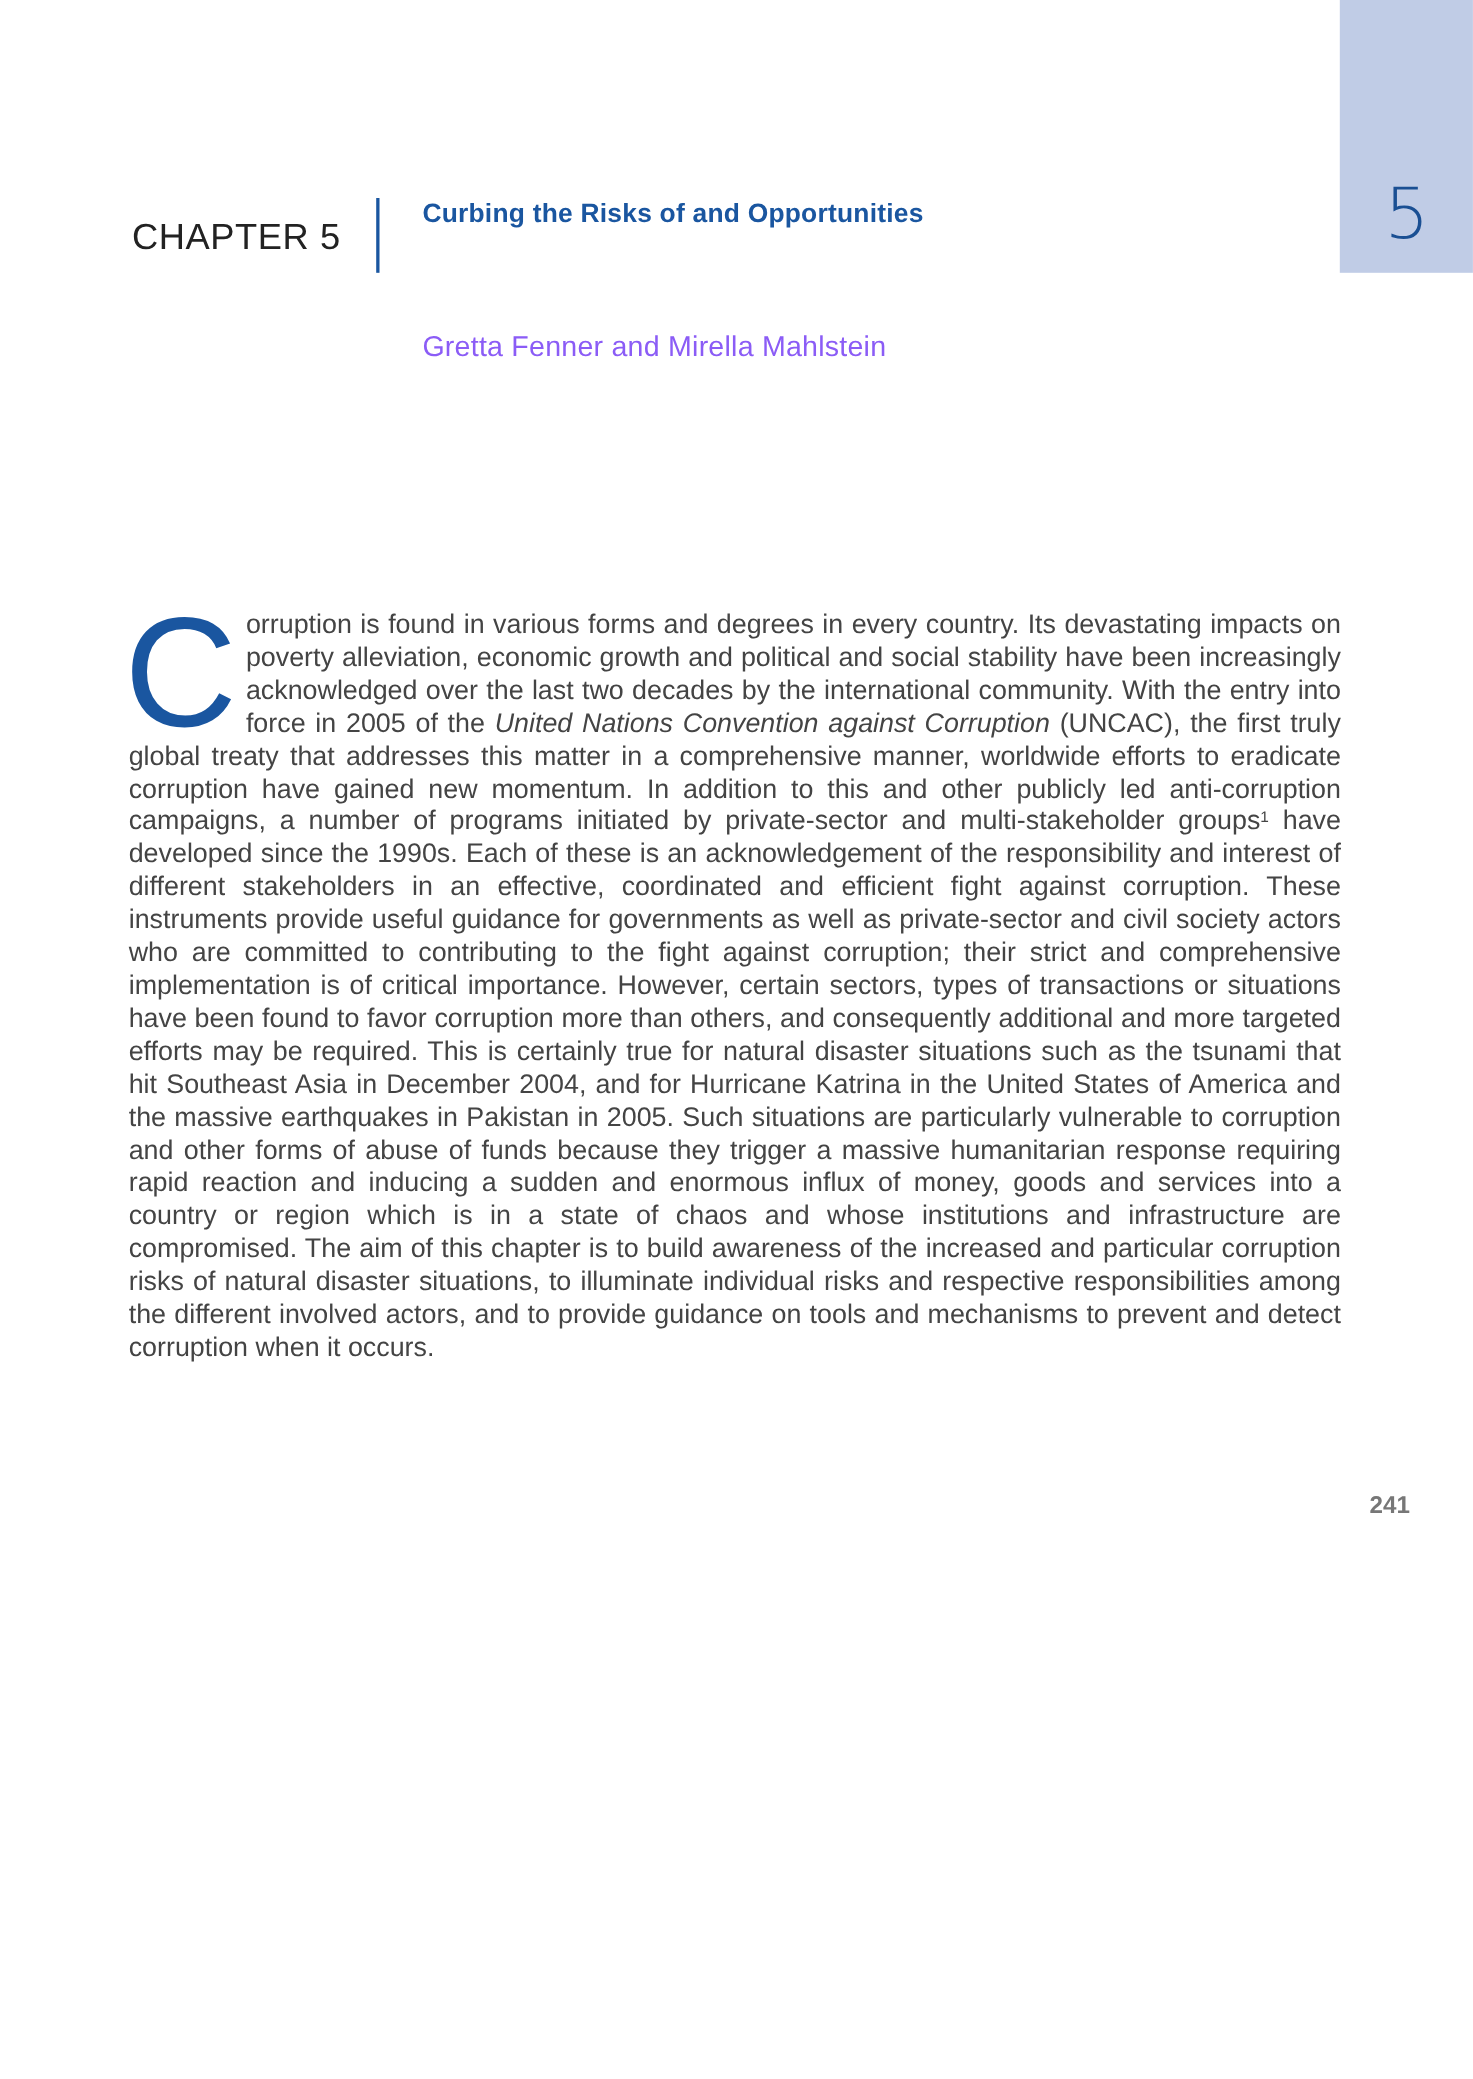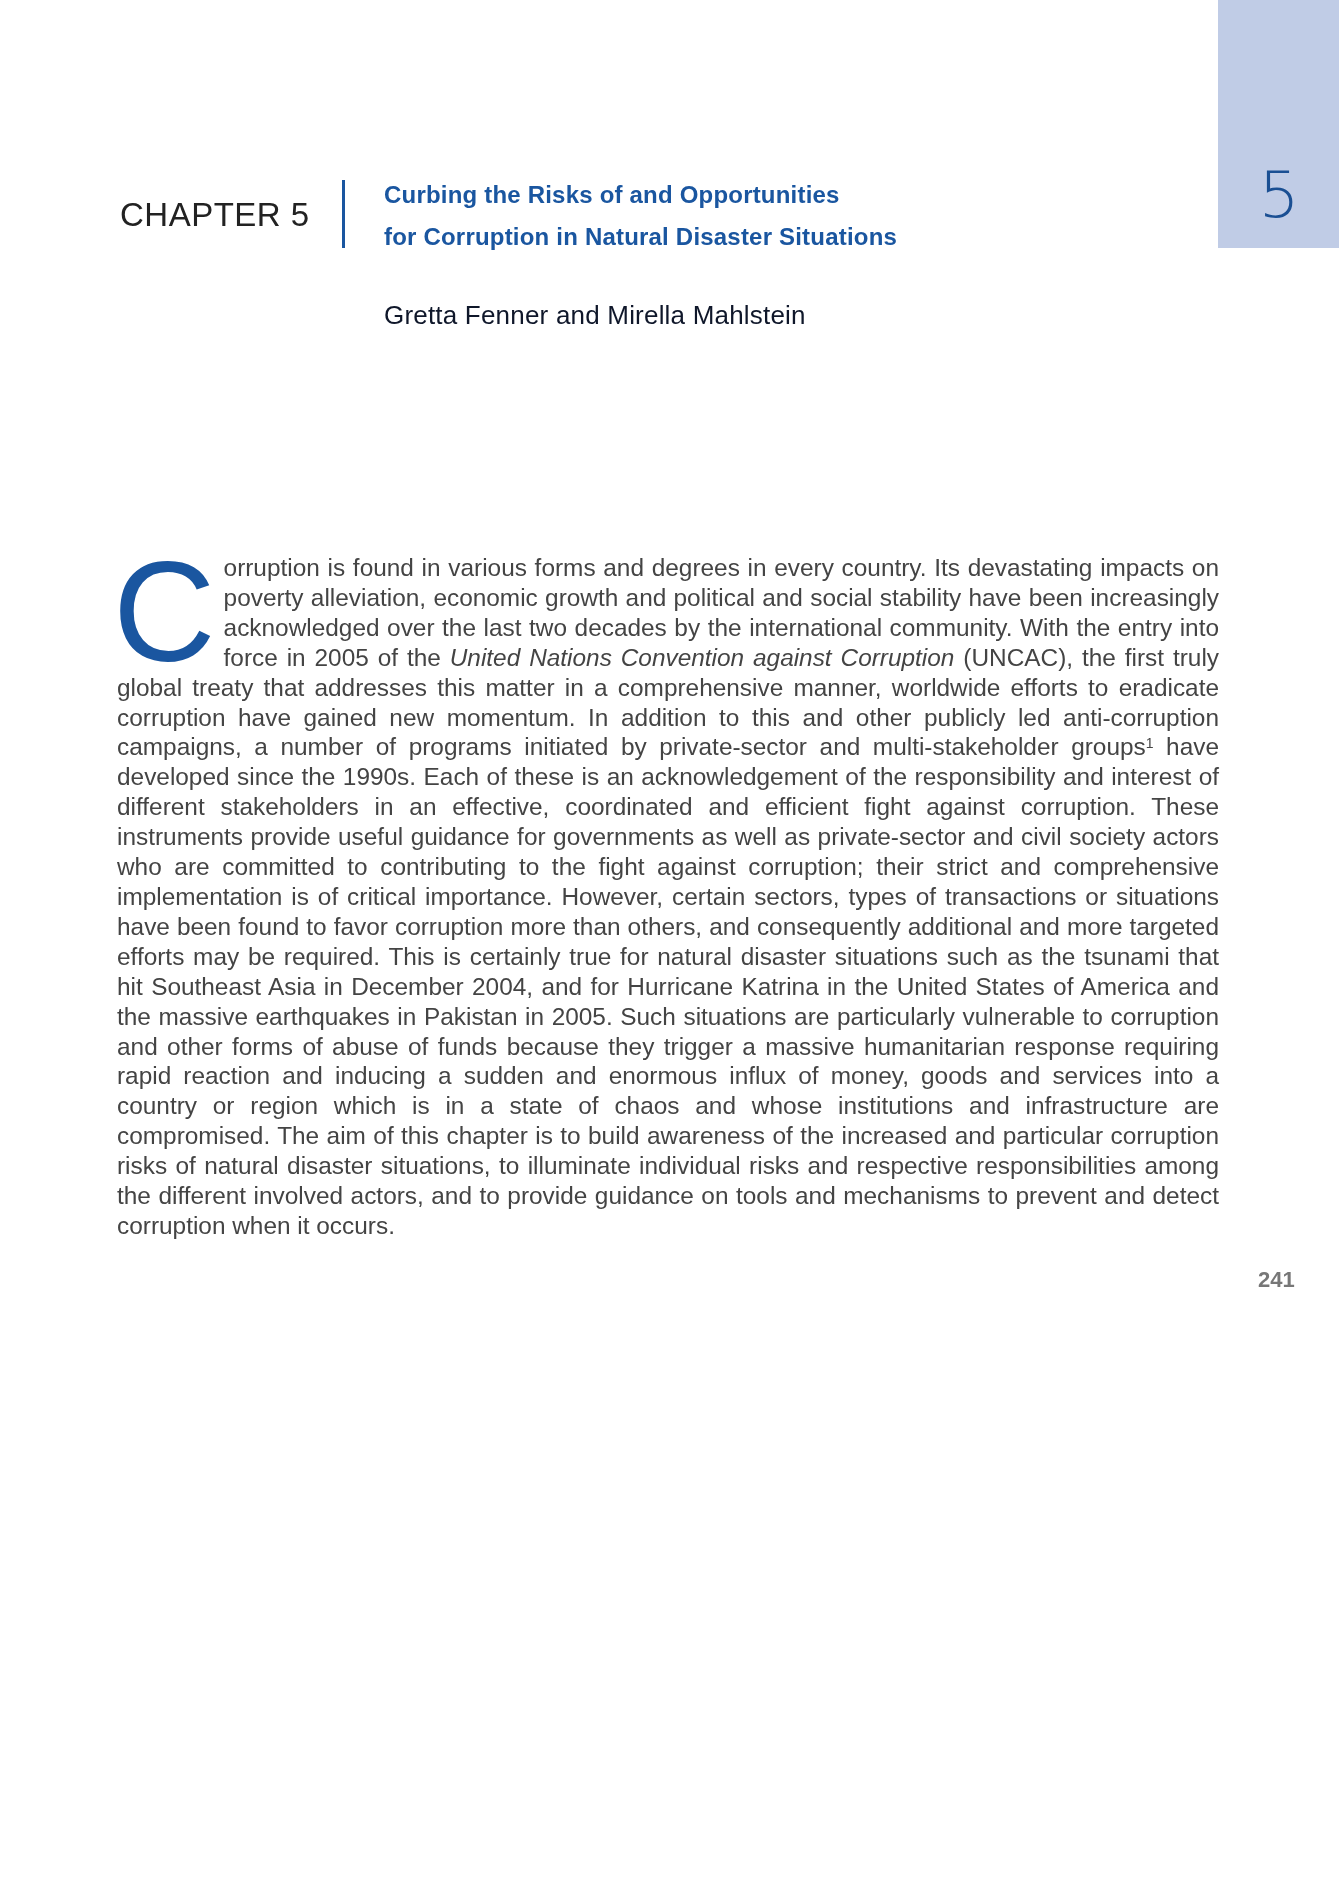--- a/index.html
+++ b/index.html
@@ -3,37 +3,36 @@
   <meta charset="utf-8">
   <style>
     html, body { margin: 0; padding: 0; background: #ffffff; }
     body { width: 1339px; height: 1890px; position: relative; overflow: hidden; font-family: "Liberation Sans", sans-serif; }
     .chapter-tab { position: absolute; left: 1218px; top: 0; width: 121px; height: 248px; background: #c0cce6; }
     .chapter-tab-number { position: absolute; left: 0; right: 0; top: 160px; text-align: center; font-family: "DejaVu Sans", sans-serif; font-weight: 200; font-size: 64px; line-height: 70px; color: #1a4f93; letter-spacing: -1px; }
     .chapter-label { position: absolute; left: 120px; top: 196px; font-size: 33px; color: #222; letter-spacing: 0.5px; }
     .heading-rule { position: absolute; left: 342px; top: 180px; width: 3px; height: 68px; background: #1a56a0; }
     .chapter-title { position: absolute; left: 384px; top: 174px; font-size: 24px; line-height: 42px; color: #1a56a0; font-weight: bold; letter-spacing: 0.2px; }
     .chapter-title span { display: block; }
-    .authors { position: absolute; left: 384px; top: 300px; font-size: 26px; color: #0f172a; letter-spacing: 0.2px; }
+    .authors { position: absolute; left: 384px; top: 300px; font-size: 26px; color: #8b5cf6; letter-spacing: 0.2px; }
     .body-text { position: absolute; left: 117px; top: 553px; width: 1102px; font-size: 24.4px; line-height: 29.9px; color: #444; text-align: justify; font-weight: normal; }
     .drop-cap { float: left; font-family: "Liberation Sans", sans-serif; font-size: 142px; line-height: 110px; color: #1a56a0; margin: 4px 8px 0 -4px; font-weight: normal; }
     .body-text em { }
     .body-text sup { font-size: 14px; vertical-align: 7px; line-height: 0; }
-    .page-number { position: absolute; left: 1245px; top: 1267px; font-size: 22px; font-weight: bold; color: #777; margin-left: 13px; }
+    .page-number { position: absolute; left: 1245px; top: 1355px; font-size: 22px; font-weight: bold; color: #777; }
   </style>
 </head>
 <body>
 
 <div class="chapter-tab">
   <div class="chapter-tab-number">5</div>
 </div>
 
 <div class="chapter-label">CHAPTER 5</div>
 <div class="heading-rule"></div>
 <div class="chapter-title">
   <span>Curbing the Risks of and Opportunities</span>
-  <span>for Corruption in Natural Disaster Situations</span>
 </div>
 <div class="authors">Gretta Fenner and Mirella Mahlstein</div>
 
 <div class="body-text"><span class="drop-cap">C</span><span>orruption is found in various forms and degrees in every country. Its devastating impacts on poverty alleviation, economic growth and political and social stability have been increasingly acknowledged over the last two decades by the international community. With the entry into force in 2005 of the </span><em>United Nations Convention against Corruption</em><span> (UNCAC), the first truly global treaty that addresses this matter in a comprehensive manner, worldwide efforts to eradicate corruption have gained new momentum. In addition to this and other publicly led anti-corruption campaigns, a number of programs initiated by private-sector and multi-stakeholder groups</span><sup>1</sup><span> have developed since the 1990s. Each of these is an acknowledgement of the responsibility and interest of different stakeholders in an effective, coordinated and efficient fight against corruption. These instruments provide useful guidance for governments as well as private-sector and civil society actors who are committed to contributing to the fight against corruption; their strict and compre­hensive implementation is of critical importance. However, certain sectors, types of transactions or situations have been found to favor corruption more than others, and consequently additional and more targeted efforts may be required. This is certainly true for natural disaster situations such as the tsunami that hit Southeast Asia in December 2004, and for Hurricane Katrina in the United States of America and the massive earthquakes in Pakistan in 2005. Such situations are particular­ly vulnerable to corruption and other forms of abuse of funds because they trigger a massive humanitarian response requiring rapid reaction and inducing a sudden and enormous influx of money, goods and services into a country or region which is in a state of chaos and whose institu­tions and infrastructure are compromised. The aim of this chapter is to build awareness of the increased and particular corruption risks of natural disaster situations, to illuminate individual risks and respective responsibilities among the different involved actors, and to provide guidance on tools and mechanisms to prevent and detect corruption when it occurs.</span></div>
 
 <div class="page-number">241</div>
 
 </body></html>

